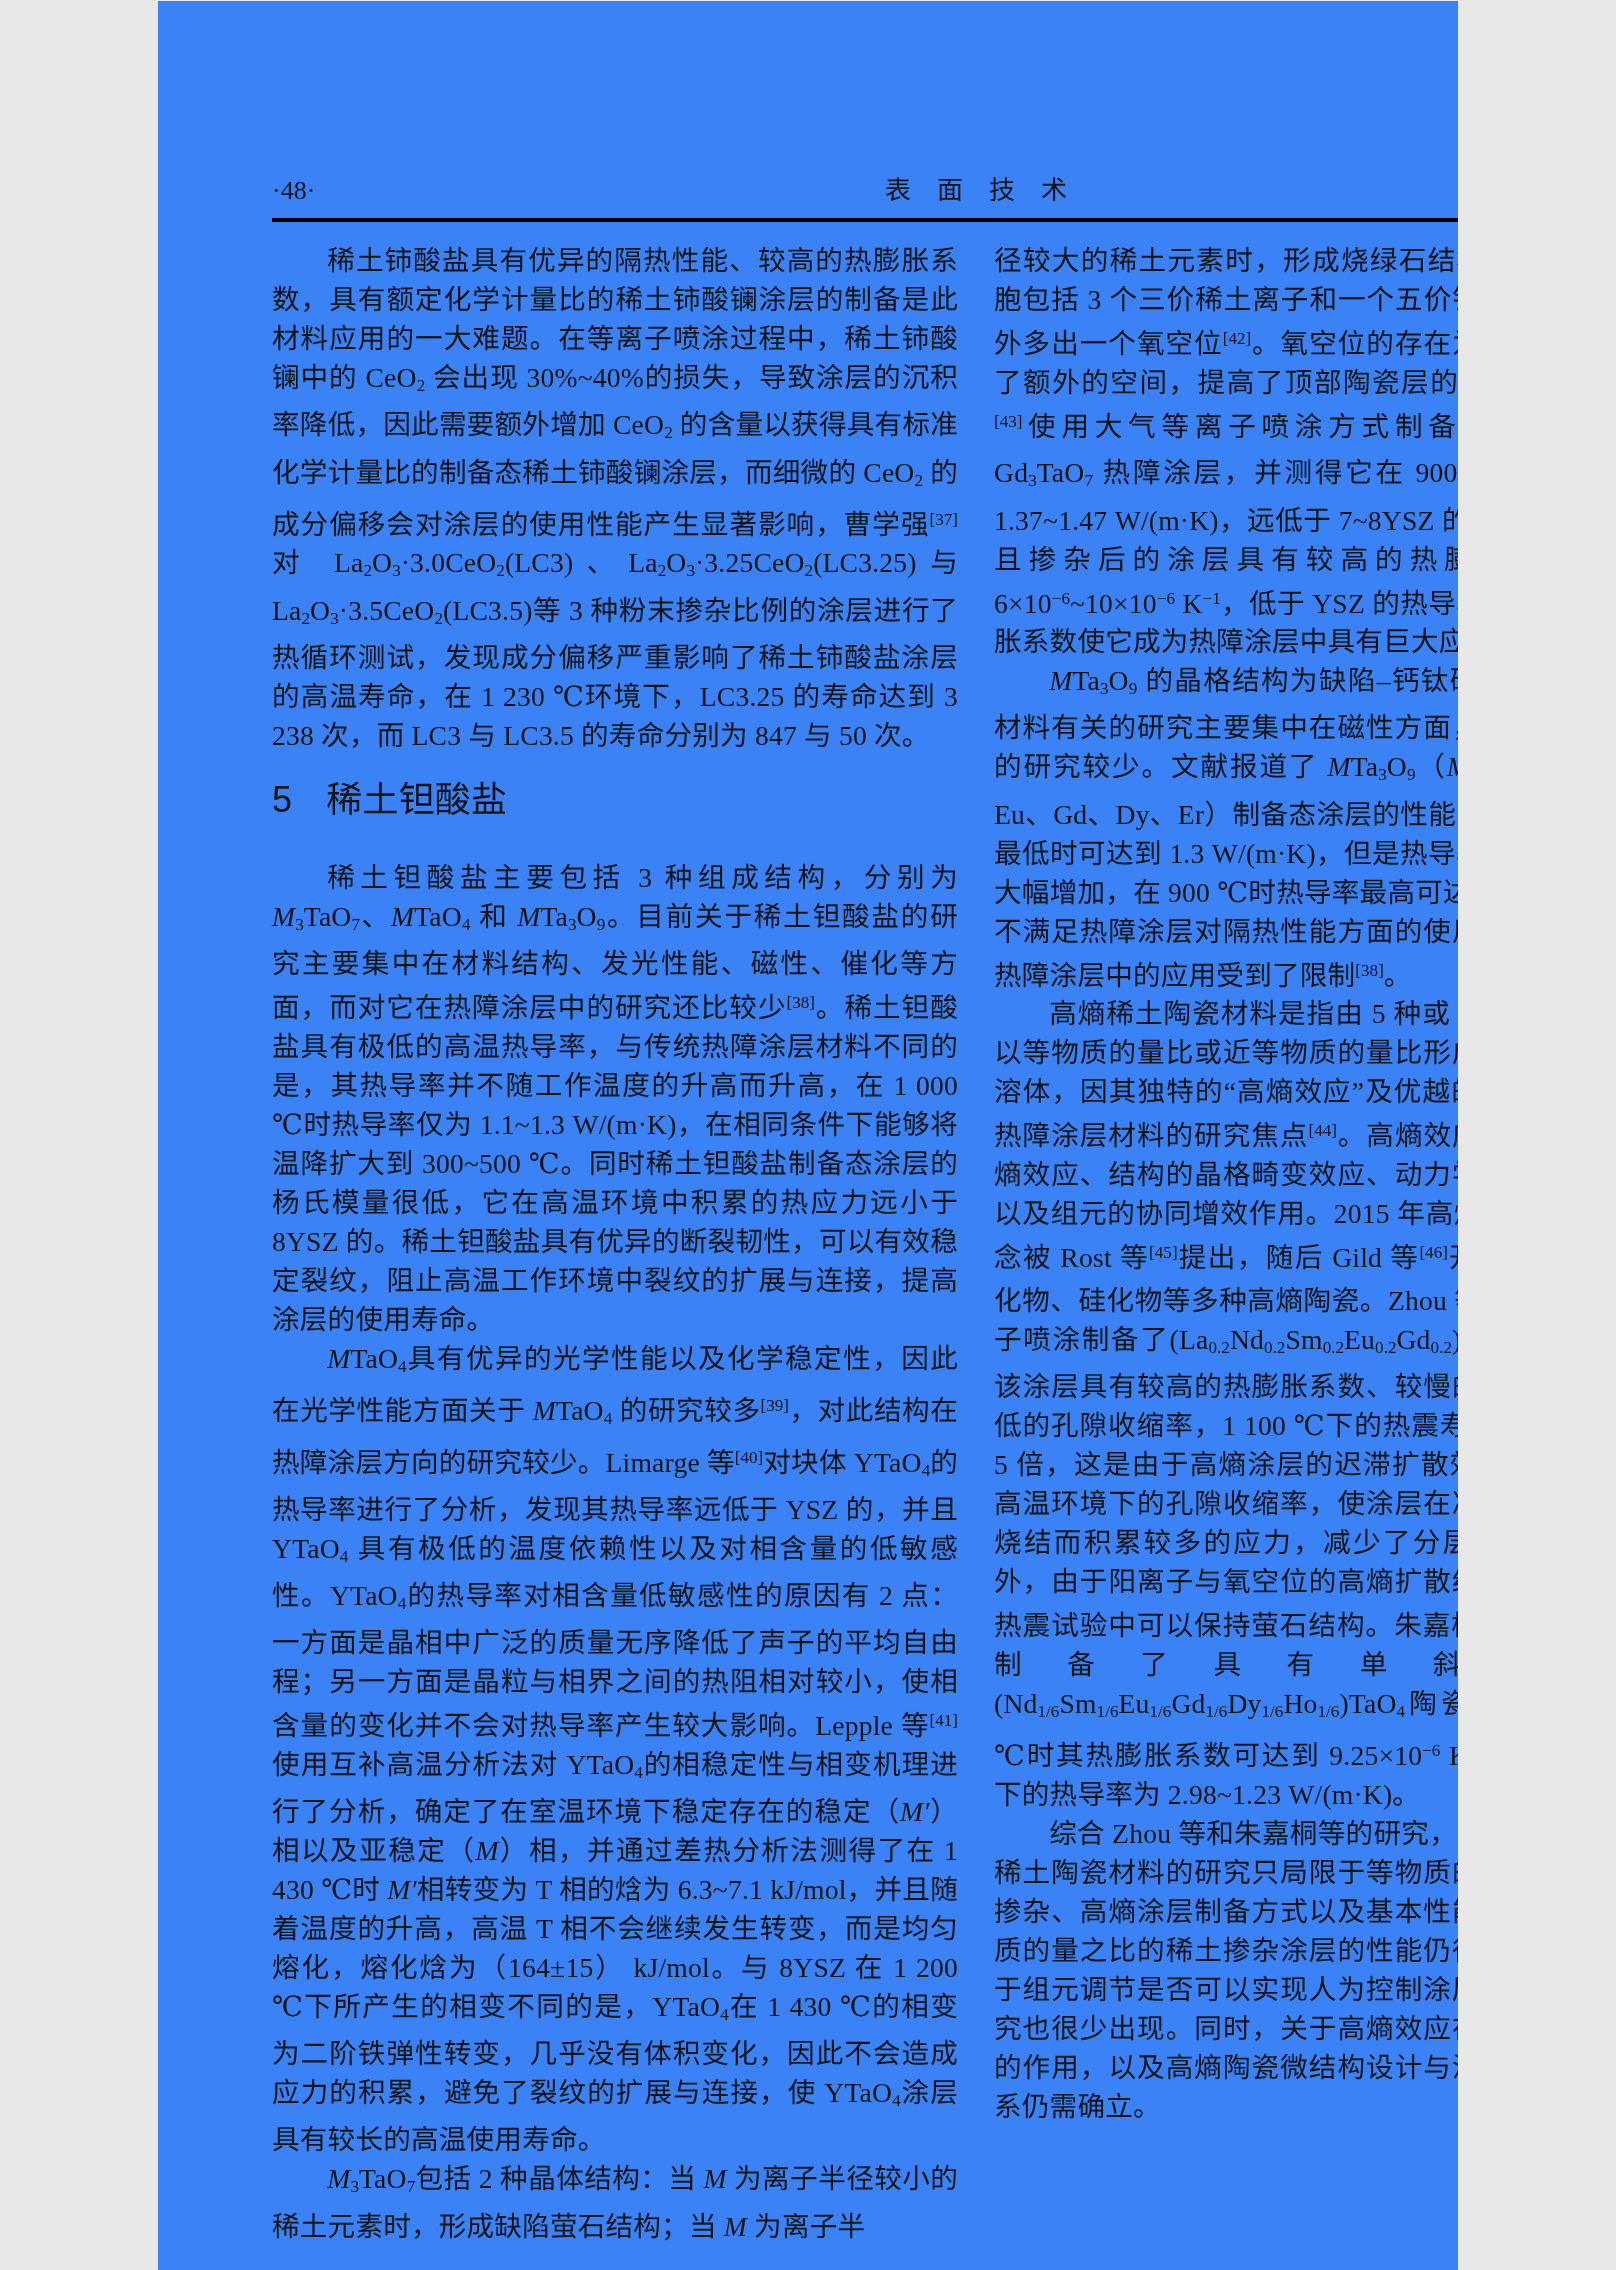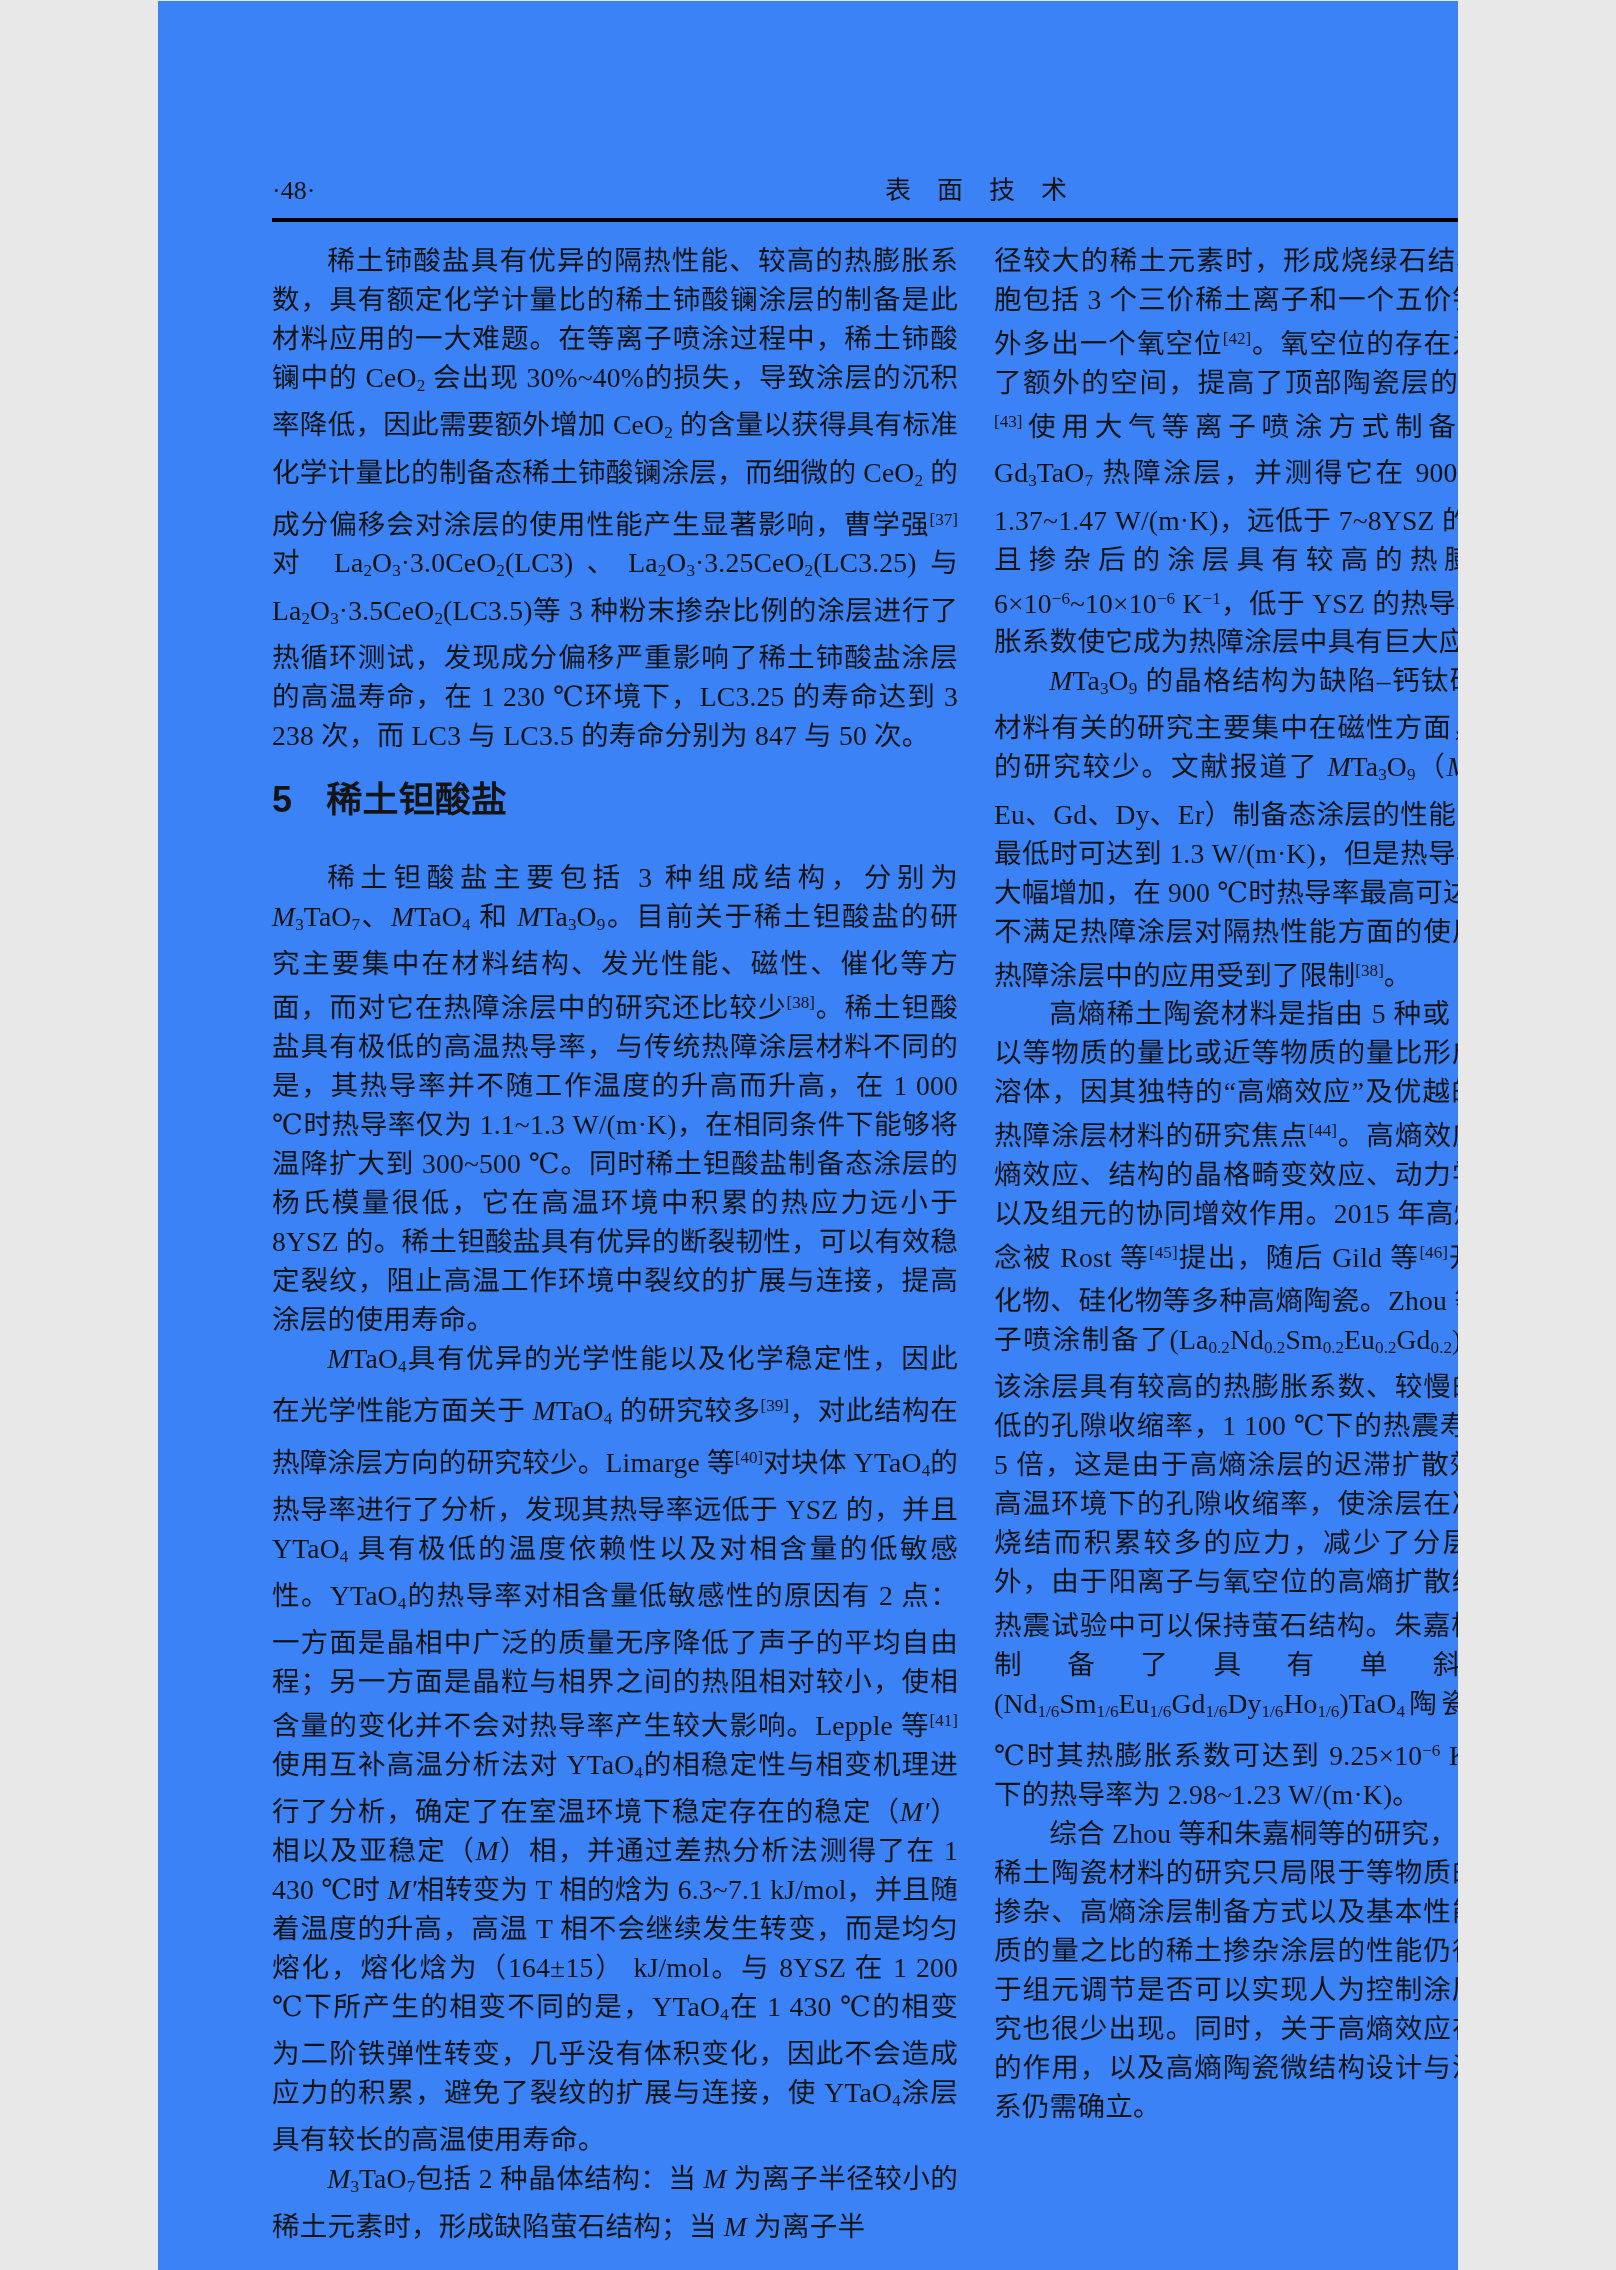--- a/index.html
+++ b/index.html
@@ -52,21 +52,21 @@
     line-height: 39px;
     text-align: justify;
     letter-spacing: 0.2px;
   }
   .col p { margin: 0; text-indent: 2em; }
   .col p.no-indent { text-indent: 0; }
   .sec-head {
     margin: 21px 0 34px 0;
     font-size: 36px;
     line-height: 48px;
-    font-weight: 700;
+    font-weight: 400;
     text-indent: 0;
     font-family: "Liberation Sans", "DejaVu Sans", sans-serif;
   }
   .sec-head .sec-num { margin-right: 34px; }
   .sub { font-size: 0.62em; vertical-align: -0.25em; letter-spacing: 0; }
   .sup { font-size: 0.62em; vertical-align: 0.5em; letter-spacing: 0; }
   .i { font-style: italic; }
 </style>
 </head>
 <body>

